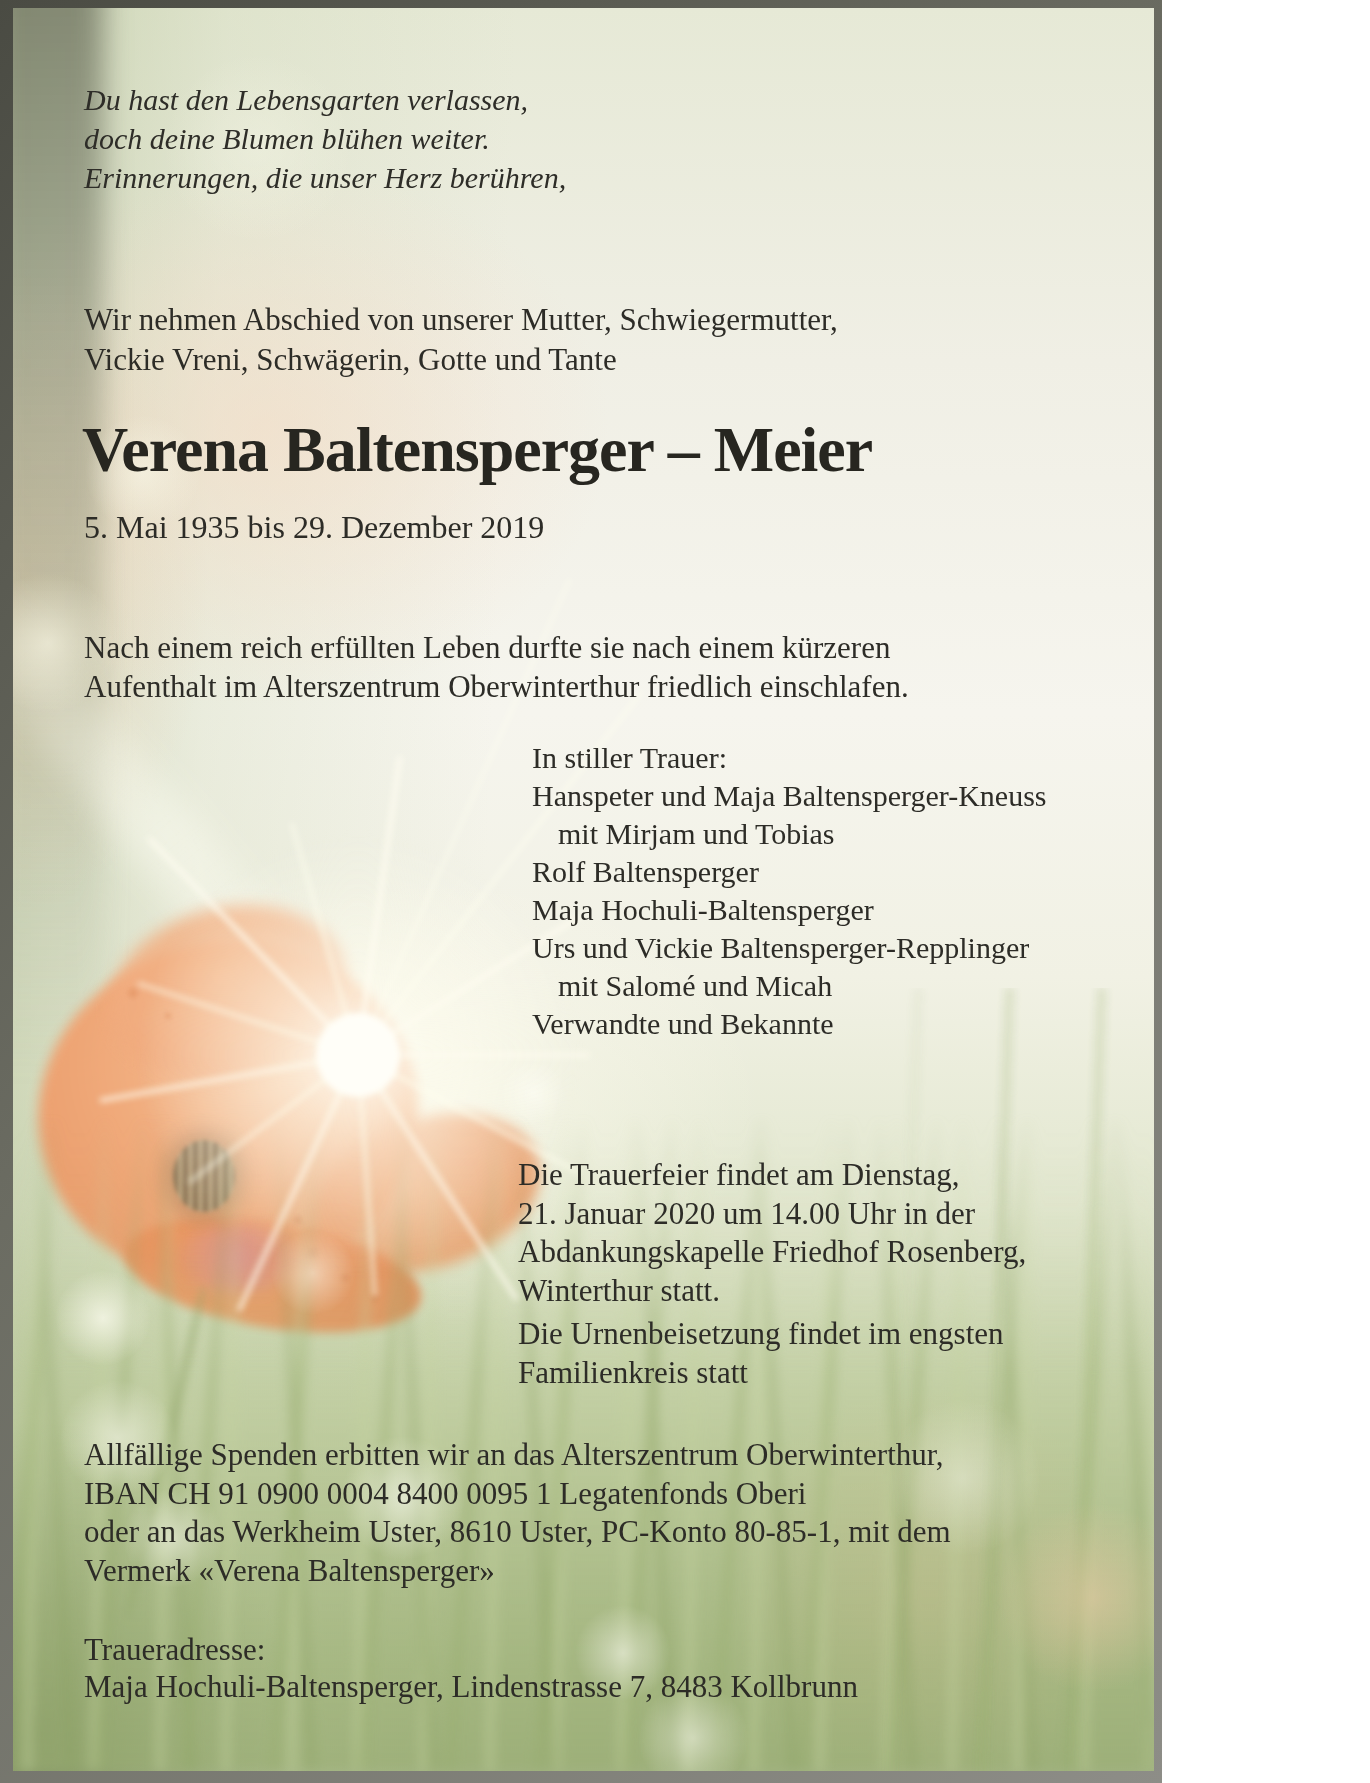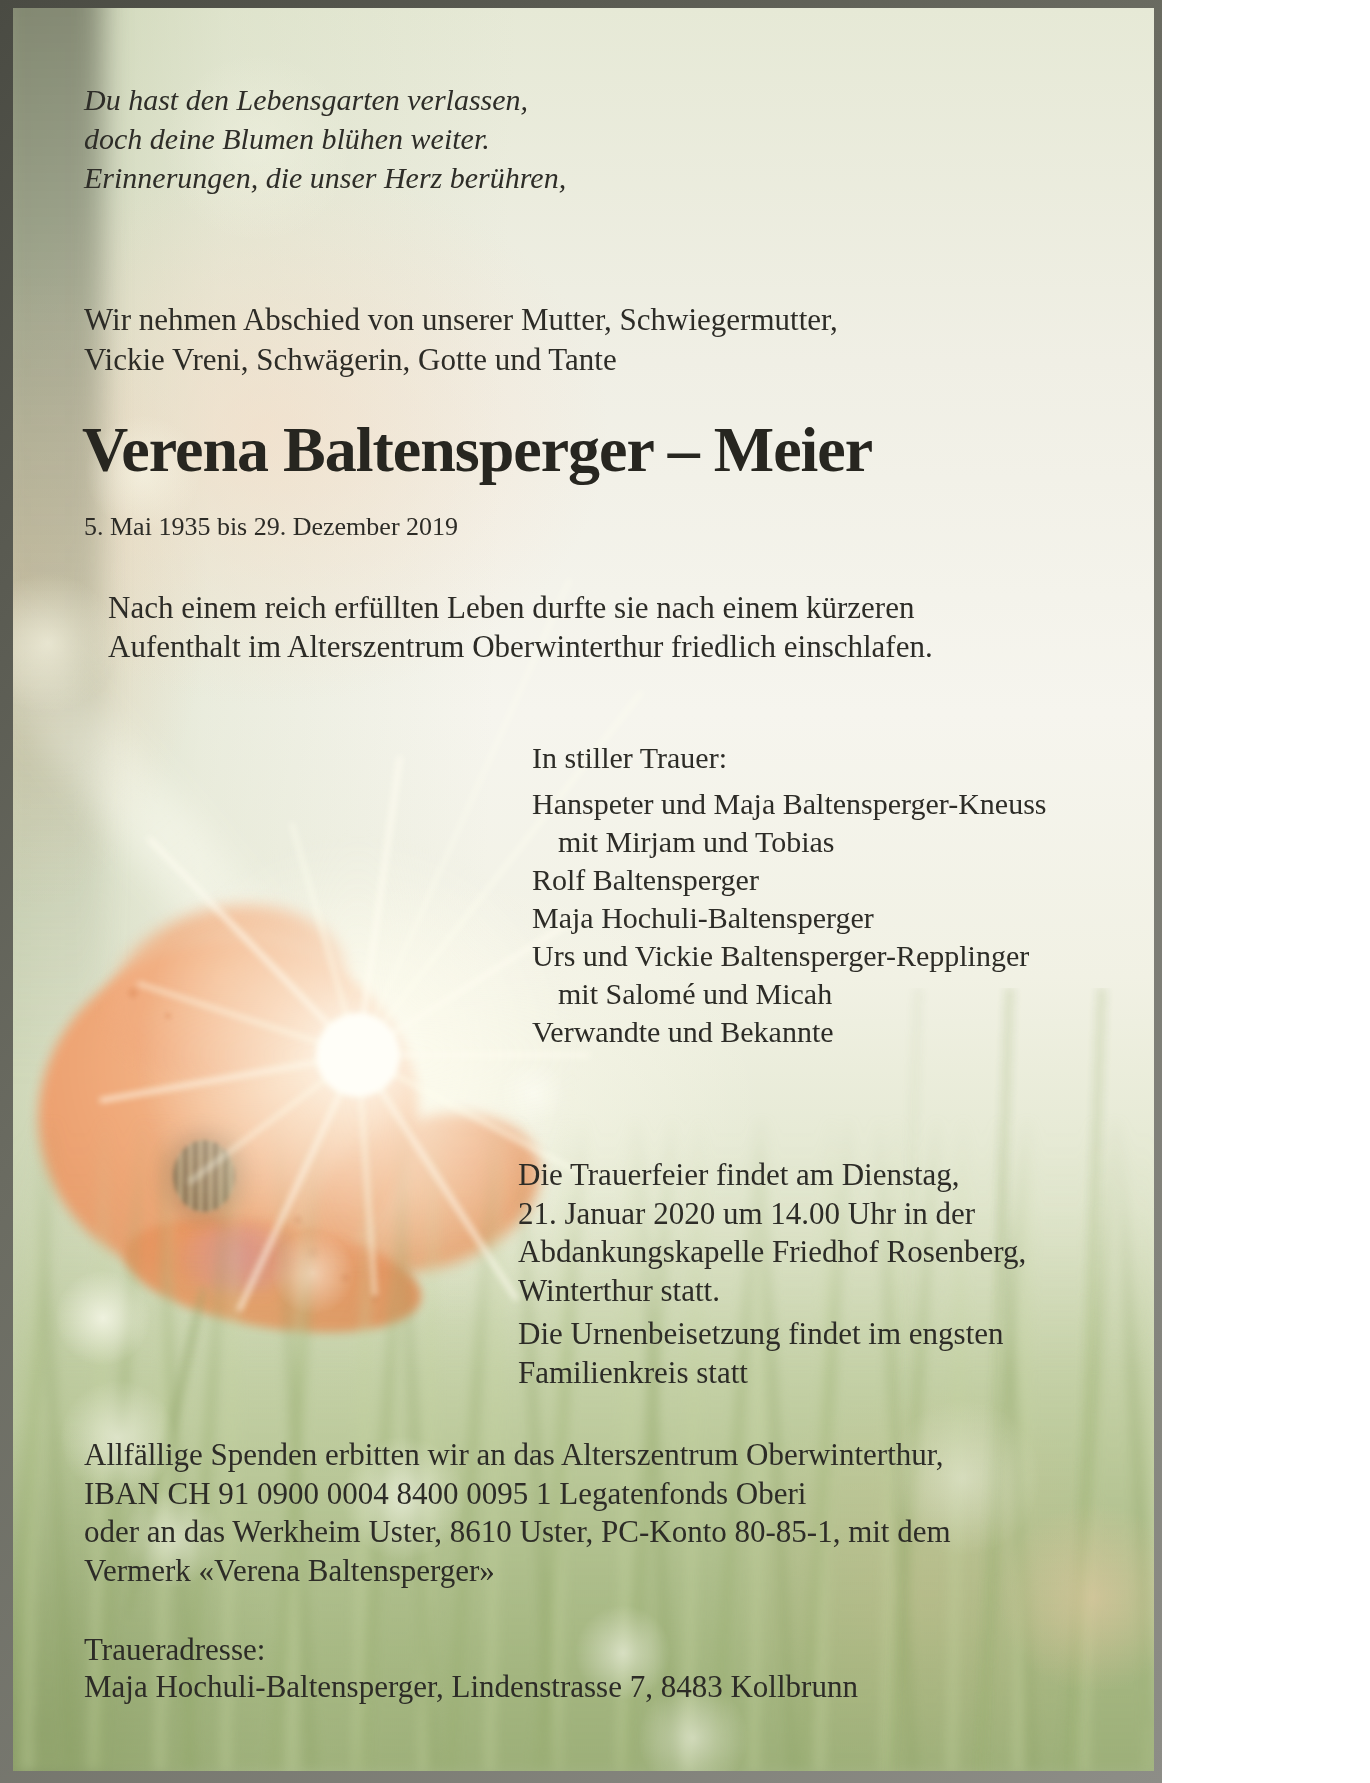--- a/index.html
+++ b/index.html
@@ -110,24 +110,24 @@
     position:absolute;left:115px;top:817px;width:460px;height:460px;border-radius:50%;
     background:radial-gradient(circle, rgba(255,254,246,0.95) 0%, rgba(255,253,240,0.65) 22%, rgba(255,252,238,0) 68%);
     filter:blur(4px);
   }
   .flare-rays{position:absolute;left:-155px;top:547px;width:1000px;height:1000px;}
   
   .txt{position:absolute;white-space:nowrap;z-index:10;}
   .poem{left:84px;top:80px;font-style:italic;font-size:30px;line-height:39px;color:#2e2d28;}
   .intro{left:84px;top:300px;font-size:31px;line-height:40px;}
   .name{left:82px;top:415px;font-size:64px;line-height:70px;font-weight:bold;color:#272620;letter-spacing:-1px;}
-  .dates{left:84px;top:508px;font-size:26px;line-height:38px;text-align:center;}
-  .para{left:84px;top:588px;font-size:31px;line-height:39px;margin-left:24px;}
+  .dates{left:84px;top:508px;font-size:32px;line-height:38px;text-align:center;}
+  .para{left:84px;top:628px;font-size:31px;line-height:39px;}
   .mourning{left:532px;top:739px;font-size:30px;line-height:38px;}
-  .mourning .list{margin-top:8px;}
+  .mourning .list{margin-top:0;}
   .service{left:518px;top:1156px;font-size:31px;line-height:38.5px;}
   .donations{left:84px;top:1436px;font-size:31px;line-height:38.5px;}
   .address{left:84px;top:1631px;font-size:31px;line-height:37px;}
   .indent{padding-left:26px;}
   .gap{margin-top:5px;}
 </style>
 </head>
 <body>
 
 <div class="page">

